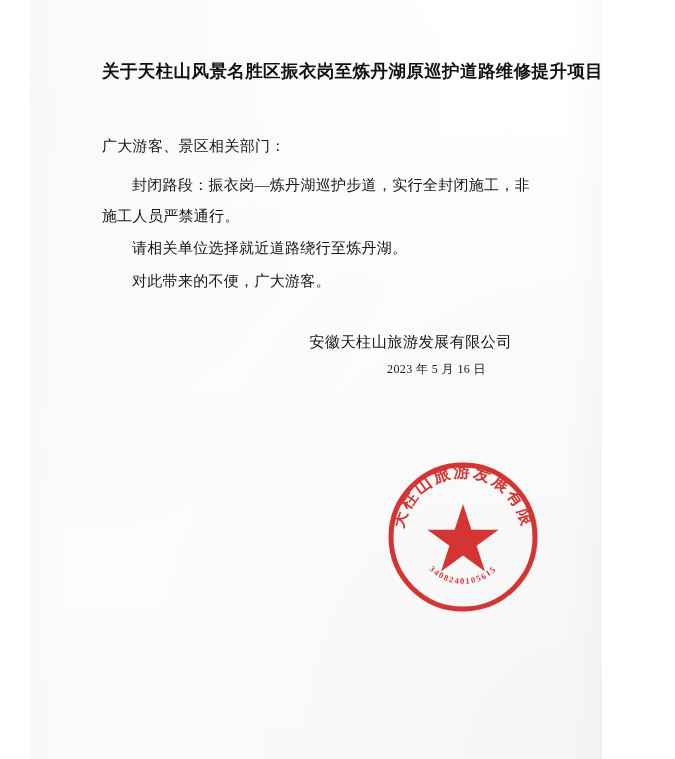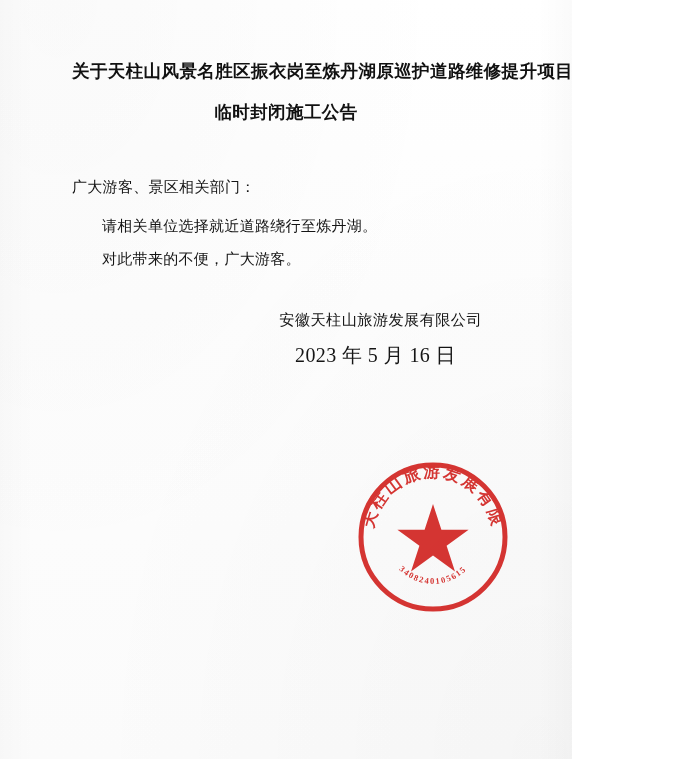--- a/index.html
+++ b/index.html
@@ -13,20 +13,21 @@
     font-family: "Liberation Serif", "DejaVu Serif", serif;
     overflow: hidden;
   }
   .page {
     position: relative;
     width: 572px;
     height: 759px;
     background: linear-gradient(180deg, #ffffff 0%, #fdfdfd 40%, #fbfbfb 100%);
     box-sizing: border-box;
     overflow: hidden;
+    margin-left: 30px;
   }
   
   .page::before {
     content: "";
     position: absolute;
     inset: 0;
     background:
       radial-gradient(ellipse at 10% 0%, rgba(0,0,0,0.018), rgba(0,0,0,0) 55%),
       radial-gradient(ellipse at 95% 100%, rgba(0,0,0,0.022), rgba(0,0,0,0) 60%),
       linear-gradient(90deg, rgba(0,0,0,0.015) 0%, rgba(0,0,0,0) 6%, rgba(0,0,0,0) 94%, rgba(0,0,0,0.02) 100%);
@@ -89,21 +90,21 @@
     padding-right: 18px;
     position: relative;
     color: #151515;
   }
   .sign-company {
     font-size: 15.2px;
     letter-spacing: 0.4px;
     line-height: 2.0;
   }
   .sign-date {
-    font-size: 20px;
+    font-size: 12px;
     letter-spacing: 0.4px;
     line-height: 2.0;
     padding-right: 26px;
   }
   
   .seal {
     position: absolute;
     left: 348px;
     top: 452px;
     width: 170px;
@@ -122,29 +123,29 @@
 </style>
 </head>
 <body>
 
 <div class="page">
 
   <div class="content">
 
     <div class="title-block">
       <div class="title-line first">关于天柱山风景名胜区振衣岗至炼丹湖原巡护道路维修提升项目</div>
-      <div class="title-line second">临时封闭施工公告</div>
     </div>
 
     <div class="body-block">
 
       <p class="para p-greeting">广大游客、景区相关部门：</p>
 
 
 
+      <p class="para indent p-section">封闭路段：振衣岗—炼丹湖巡护步道，实行全封闭施工，非施工人员严禁通行。</p>
 
       <p class="para indent p-detour">请相关单位选择就近道路绕行至炼丹湖。</p>
 
       <p class="para indent p-apology">对此带来的不便，广大游客。</p>
 
     </div>
 
     <div class="sign-block">
       <div class="sign-company">安徽天柱山旅游发展有限公司</div>
       <div class="sign-date">2023 年 5 月 16 日</div>

